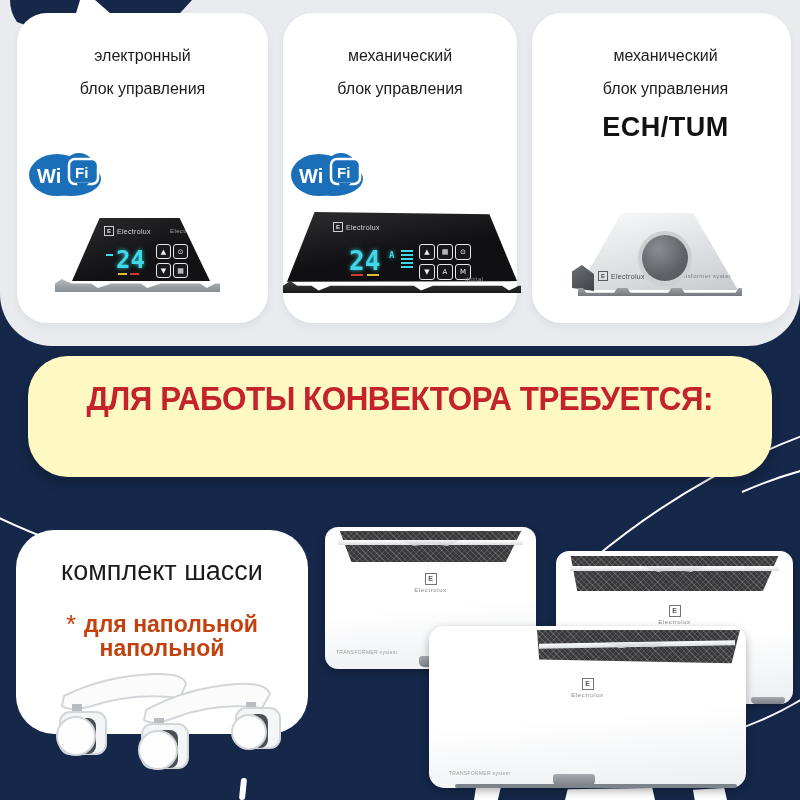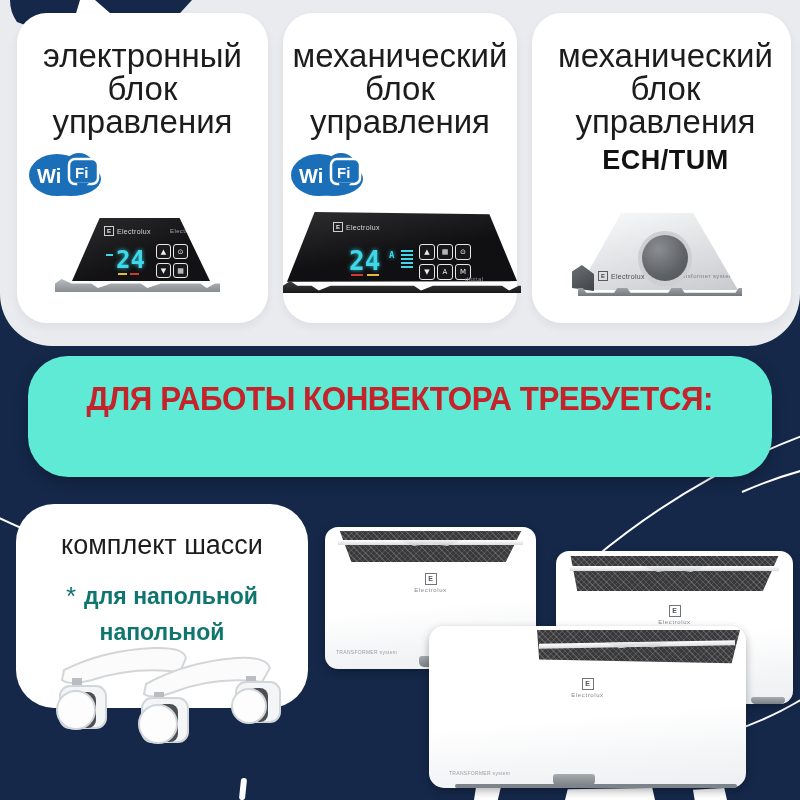--- a/index.html
+++ b/index.html
@@ -9,21 +9,21 @@
   
   .top-section{position:absolute;left:0;top:0;width:800px;height:346px;
        background:#e9ebee;border-radius:0 0 52px 52px;z-index:1;}
   .corner-decor{position:absolute;left:0;top:0;z-index:1;}
 
   .card{position:absolute;top:13px;height:310px;background:#ffffff;
        border-radius:30px;box-shadow:0 4px 10px rgba(25,40,70,.06);z-index:2;}
   .card1{left:17px;width:251px;}
   .card2{left:283px;width:234px;}
   .card3{left:532px;width:251px;padding-left:8px;}
-  .card .title{margin-top:26px;text-align:center;font-size:33px;line-height:33px;
+  .card .title{margin-top:26px;text-align:center;font-size:16px;line-height:33px;
        color:#1c1c1c;}
   .card .model{margin-top:7px;text-align:center;font-size:27px;font-weight:bold;
        color:#121212;letter-spacing:.5px;}
   .wifi{position:absolute;left:10px;top:136px;}
   .card2 .wifi{left:6px;}
 
   
   .unit{position:absolute;}
   .unit-tue{left:55px;top:205px;width:138px;height:63px;
        background:linear-gradient(160deg,#2c2c2e,#121214 60%);
@@ -77,34 +77,34 @@
        background:linear-gradient(150deg,#6d7175,#3f4347);
        clip-path:polygon(45% 0,100% 35%,100% 100%,0 88%,0 25%);}
   .tum-feet{position:absolute;left:46px;top:275px;width:164px;height:8px;
        background:linear-gradient(#9ea2a6,#74787c);
        clip-path:polygon(0 0,3% 0,5% 60%,22% 60%,24% 0,30% 0,32% 60%,55% 60%,57% 0,63% 0,65% 60%,96% 60%,98% 0,100% 0,100% 100%,0 100%);}
   .tum-brand .brand-ico{border-color:#5a5a5a;color:#3c3c3c;}
   .tum-brand .brand-txt{color:#4a4a4a;}
   .tum-tag{color:#7e8184;}
 
   
-  .banner{position:absolute;left:28px;top:356px;width:744px;height:121px;background:#5eead4;
+  .banner{position:absolute;left:28px;top:356px;width:744px;height:121px;background:#fef9c3;
        border-radius:40px;z-index:3;text-align:center;box-shadow:0 5px 14px rgba(0,0,0,.25);}
   .banner-l1{margin-top:24px;font-size:33px;font-weight:bold;color:#c5232b;
        white-space:nowrap;display:inline-block;transform:scaleX(.95);letter-spacing:-.5px;}
   .banner-l2{margin-top:4px;font-size:28px;font-weight:bold;color:#131b2e;
        white-space:nowrap;display:inline-block;transform:scaleX(.95);letter-spacing:-.7px;}
 
   
   .decor-lines{position:absolute;left:0;top:0;width:800px;height:800px;z-index:1;pointer-events:none;}
 
-  .chassis-card{position:absolute;left:16px;top:504px;width:292px;height:204px;background:#fff;
+  .chassis-card{position:absolute;left:16px;top:530px;width:292px;height:204px;background:#fff;
        border-radius:38px;z-index:2;text-align:center;}
   .chassis-title{margin-top:26px;font-size:27px;color:#1c1c1c;}
-  .chassis-note{margin-top:16px;font-size:23px;font-weight:bold;color:#0f766e;line-height:36px;}
+  .chassis-note{margin-top:24px;font-size:23px;font-weight:bold;color:#c2410c;line-height:24px;}
   .chassis-star{font-weight:normal;font-size:26px;position:relative;top:1px;margin-right:8px;}
   .casters{position:absolute;left:18px;top:128px;}
 
   
   .heater{position:absolute;background:linear-gradient(175deg,#ffffff 55%,#eceef1);
        border-radius:13px;box-shadow:0 3px 8px rgba(0,0,0,.3);}
   .heater-a{left:325px;top:527px;width:211px;height:142px;z-index:2;}
   .heater-b{left:556px;top:551px;width:237px;height:153px;z-index:2;}
   .heater-c{left:429px;top:626px;width:317px;height:162px;z-index:3;border-radius:15px;}
   .mesh{background:#39393b;

